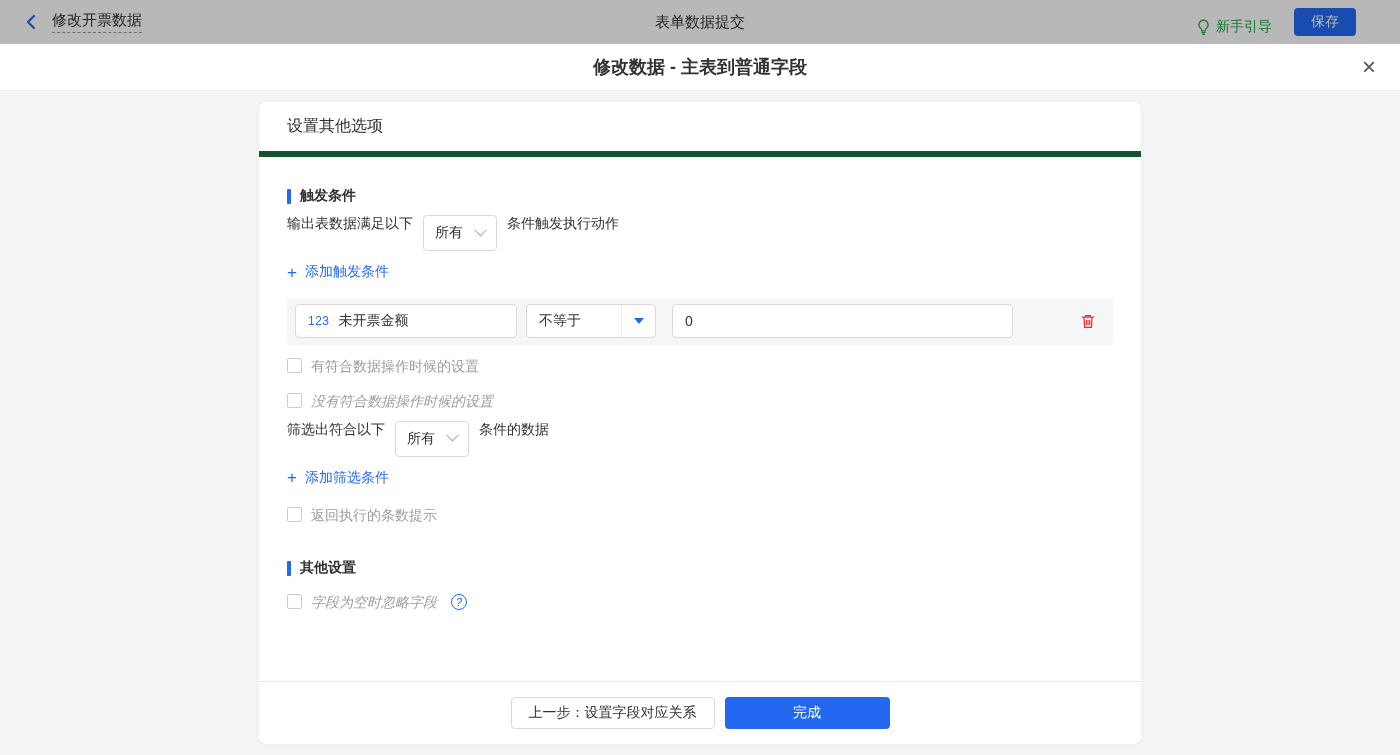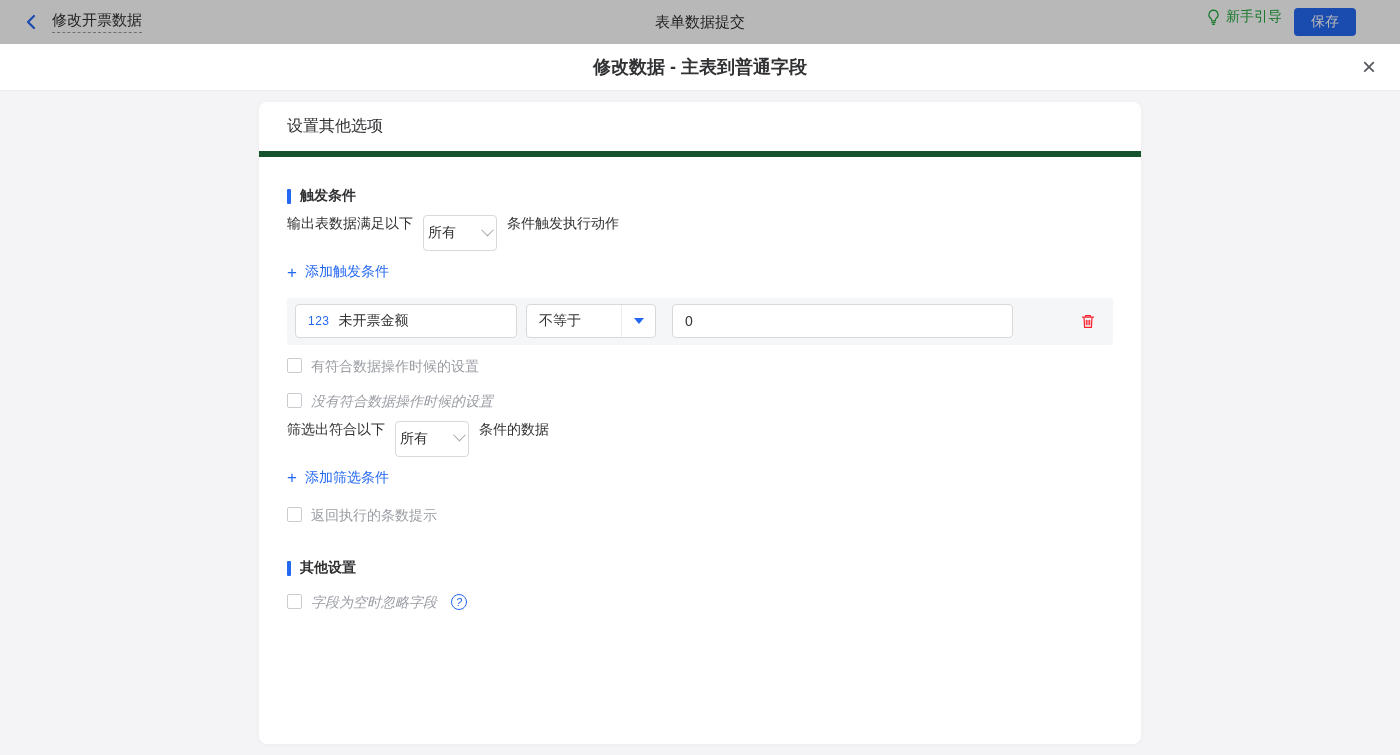--- a/index.html
+++ b/index.html
@@ -14,21 +14,21 @@
     height:44px; background:#ffffff; filter:brightness(0.72);
     display:flex; align-items:center; position:relative;
     padding:0 44px 0 24px;
   }
   .back { display:flex; align-items:center; gap:14px; cursor:pointer; }
   .back-label { font-size:15px; color:#303133; border-bottom:1px dashed #9a9a9a; padding-bottom:2px; }
   .topbar-title {
     position:absolute; left:0; right:0; text-align:center;
     font-size:15px; color:#303133; pointer-events:none;
   }
-  .topbar-right { margin-left:auto; display:flex; align-items:flex-start; gap:12px; z-index:1; }
+  .topbar-right { margin-left:auto; display:flex; align-items:flex-end; gap:22px; z-index:1; }
   .guide { display:flex; align-items:center; gap:5px; color:#22a93f; font-size:14px; cursor:pointer; }
   .save-btn {
     width:62px; height:28px; background:#2468f2; color:#ffffff;
     border:none; border-radius:4px; font-size:14px; cursor:pointer;
     font-family:inherit;
   }
 
   
   .modal-header {
     height:47px; background:#fff; border-bottom:1px solid #ececec;
@@ -55,21 +55,21 @@
   .card-body { flex:1; padding:30px 28px 0; overflow:hidden; }
 
   .section-title { display:flex; align-items:center; gap:9px; font-size:14px; font-weight:bold; color:#303133; }
   .section-bar { width:4px; height:15px; background:#2468f2; border-radius:1px; }
   .mt34 { margin-top:34px; }
 
   .sentence { margin-top:10px; display:flex; align-items:flex-start; gap:10px; font-size:14px; color:#303133; height:36px; }
   .select-box {
     height:36px; width:74px; border:1px solid #d9d9d9; border-radius:4px;
     background:#fff; display:flex; align-items:center; justify-content:space-between;
-    padding:0 4px; cursor:pointer;
+    padding:0 11px; cursor:pointer;
   }
   .sel-chevron {
     width:9px; height:9px; border-left:1.5px solid #a3a6ab; border-bottom:1.5px solid #a3a6ab;
     transform:rotate(-45deg) translate(1px,-1px); margin-top:-4px;
   }
 
   .add-link { margin-top:12px; display:inline-flex; align-items:center; gap:8px; color:#2468f2; font-size:14px; cursor:pointer; }
   .plus-icon { font-size:17px; line-height:1; font-weight:400; }
 
   .cond-row {
@@ -235,15 +235,19 @@
       </div>
 
       <div class="check-row gap">
         <span class="checkbox"></span>
         <span>字段为空时忽略字段</span>
         <span class="help-icon">?</span>
       </div>
 
     </div>
 
+    <div class="card-footer">
+      <button class="btn-prev">上一步：设置字段对应关系</button>
+      <button class="btn-done">完成</button>
+    </div>
 
   </div>
 </div>
 
 </body></html>

